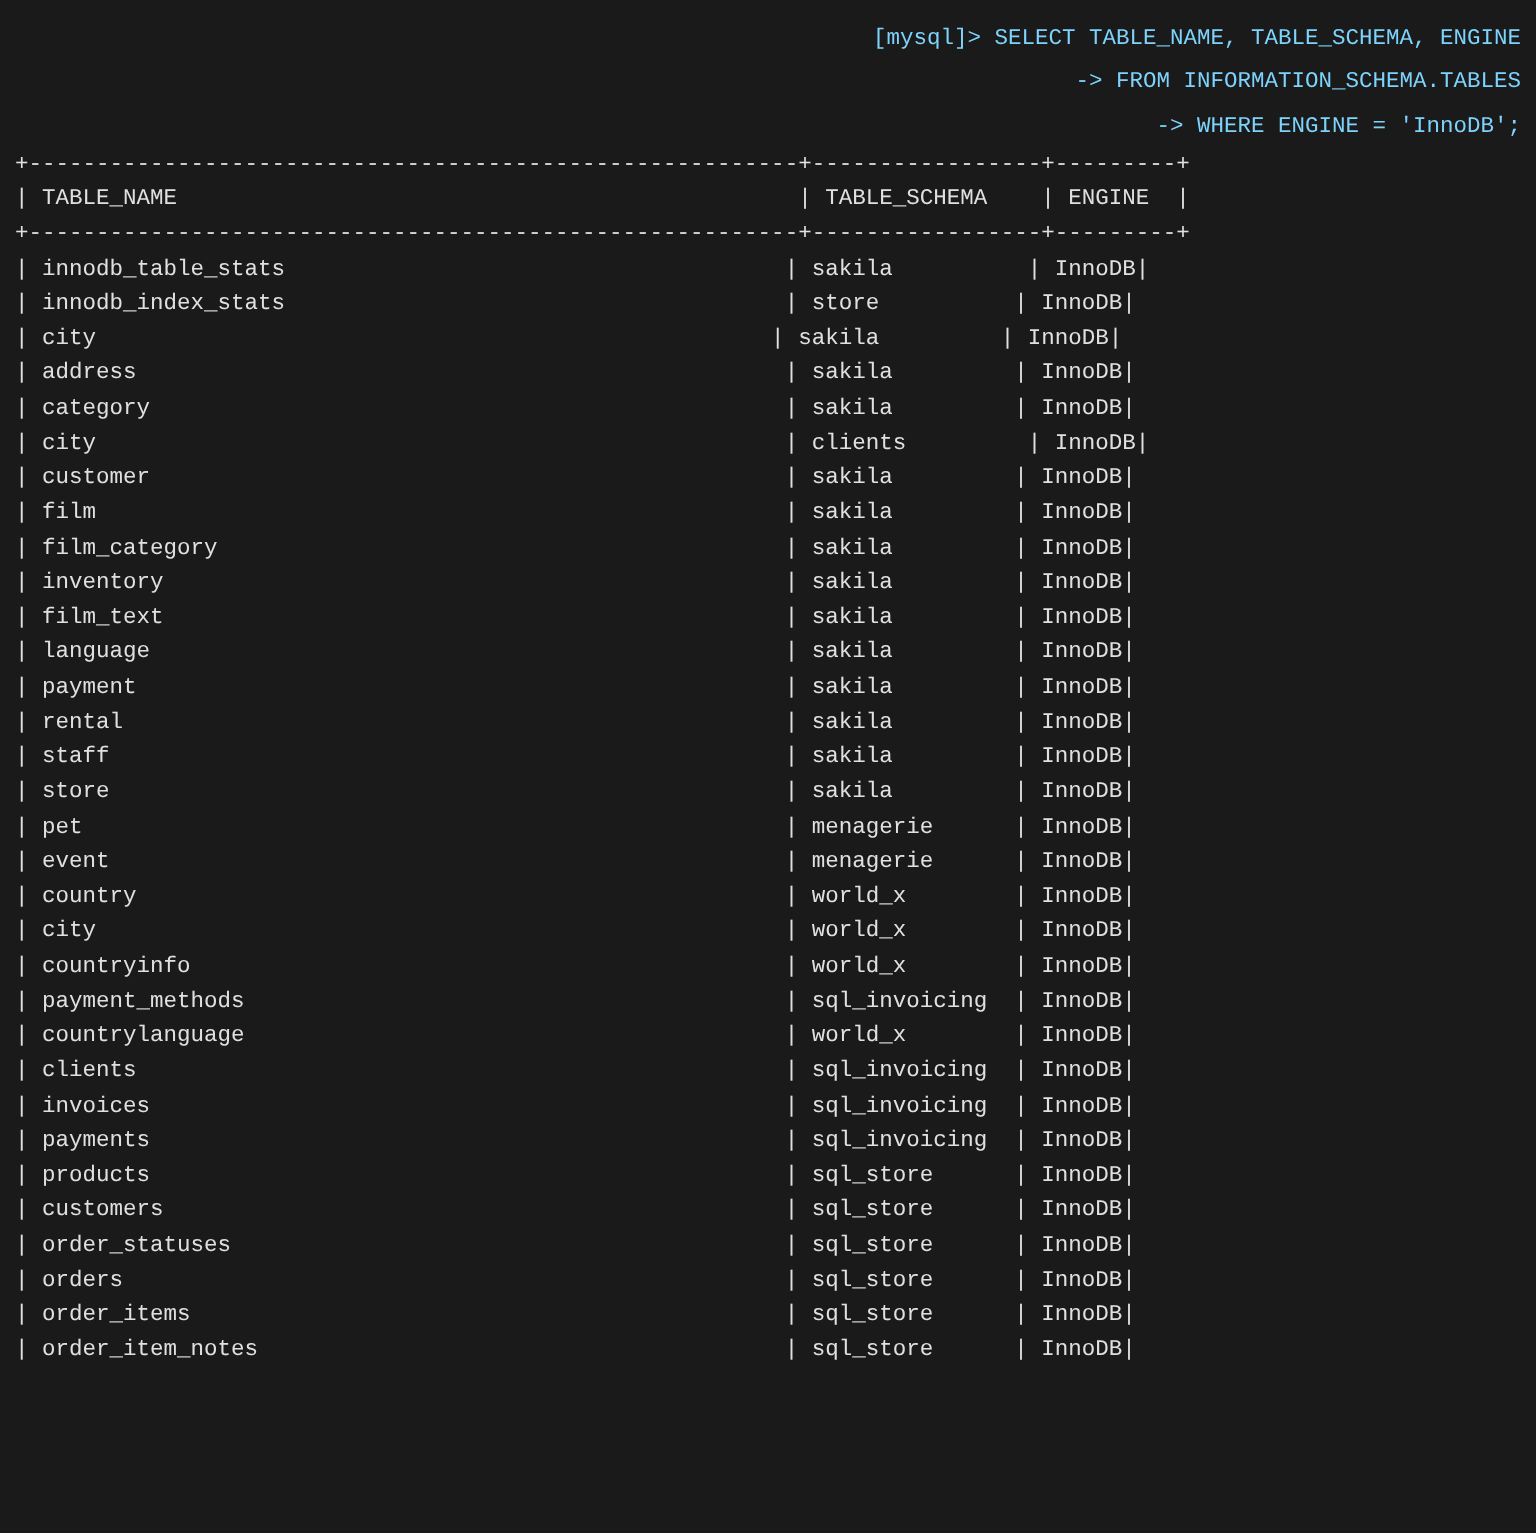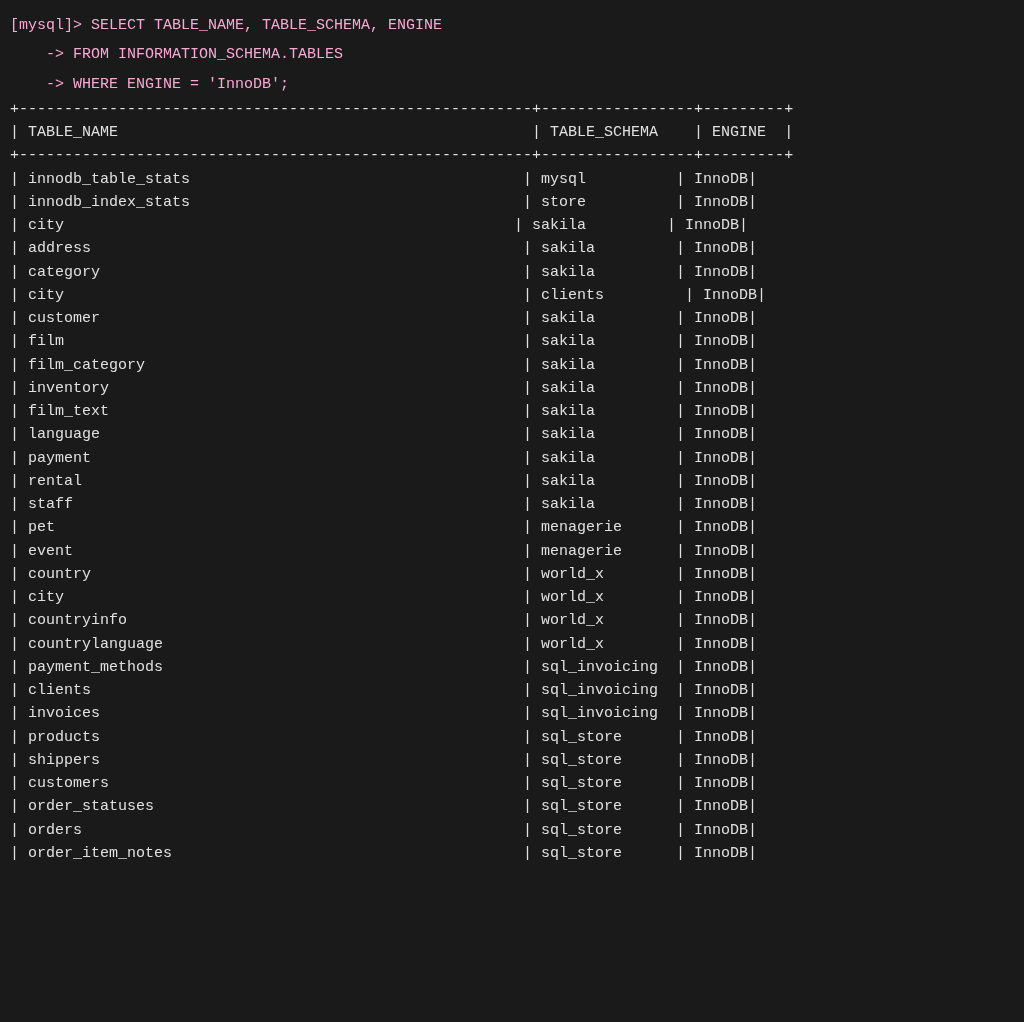--- a/index.html
+++ b/index.html
@@ -17,22 +17,23 @@
       width: 1024px;
       min-height: 1022px;
       overflow-x: hidden;
     }
     .terminal {
       padding: 10px 0 10px 0;
       width: 100%;
     }
     .prompt-block {
       padding: 4px 10px 2px 10px;
-      color: #f9a8d4;
+      color: #7dd3fc;
       white-space: pre;
+      text-align: right;
     }
     .divider {
       color: #e0e0e0;
       white-space: pre;
       padding: 0 10px;
     }
   </style>
 </head>
 <body>
 
@@ -42,44 +43,46 @@
   <div class="prompt-block">    -&gt; FROM INFORMATION_SCHEMA.TABLES</div>
   <div class="prompt-block">    -&gt; WHERE ENGINE = 'InnoDB';</div>
 
   <div class="divider">+---------------------------------------------------------+-----------------+---------+</div>
 
   <div class="divider">| TABLE_NAME                                              | TABLE_SCHEMA    | ENGINE  |</div>
 
   <div class="divider">+---------------------------------------------------------+-----------------+---------+</div>
 
   <div id="table-rows">
-      <div style="padding: 0px 10px; font-family: &quot;Courier New&quot;, Courier, monospace; font-size: 15px; color: rgb(224, 224, 224); white-space: pre;">| innodb_table_stats                                     | mysql          | InnoDB|</div>
+      <div style="padding: 0px 10px; font-family: &quot;Courier New&quot;, Courier, monospace; font-size: 15px; color: rgb(224, 224, 224); white-space: pre;">| innodb_table_stats                                     | sakila          | InnoDB|</div>
       <div style="padding: 0px 10px; font-family: &quot;Courier New&quot;, Courier, monospace; font-size: 15px; color: rgb(224, 224, 224); white-space: pre;">| innodb_index_stats                                     | store          | InnoDB|</div>
       <div style="padding: 0px 10px; font-family: &quot;Courier New&quot;, Courier, monospace; font-size: 15px; color: rgb(224, 224, 224); white-space: pre;">| city                                                  | sakila         | InnoDB|</div>
       <div style="padding: 0px 10px; font-family: &quot;Courier New&quot;, Courier, monospace; font-size: 15px; color: rgb(224, 224, 224); white-space: pre;">| address                                                | sakila         | InnoDB|</div>
       <div style="padding: 0px 10px; font-family: &quot;Courier New&quot;, Courier, monospace; font-size: 15px; color: rgb(224, 224, 224); white-space: pre;">| category                                               | sakila         | InnoDB|</div>
       <div style="padding: 0px 10px; font-family: &quot;Courier New&quot;, Courier, monospace; font-size: 15px; color: rgb(224, 224, 224); white-space: pre;">| city                                                   | clients         | InnoDB|</div>
       <div style="padding: 0px 10px; font-family: &quot;Courier New&quot;, Courier, monospace; font-size: 15px; color: rgb(224, 224, 224); white-space: pre;">| customer                                               | sakila         | InnoDB|</div>
       <div style="padding: 0px 10px; font-family: &quot;Courier New&quot;, Courier, monospace; font-size: 15px; color: rgb(224, 224, 224); white-space: pre;">| film                                                   | sakila         | InnoDB|</div>
       <div style="padding: 0px 10px; font-family: &quot;Courier New&quot;, Courier, monospace; font-size: 15px; color: rgb(224, 224, 224); white-space: pre;">| film_category                                          | sakila         | InnoDB|</div>
       <div style="padding: 0px 10px; font-family: &quot;Courier New&quot;, Courier, monospace; font-size: 15px; color: rgb(224, 224, 224); white-space: pre;">| inventory                                              | sakila         | InnoDB|</div>
       <div style="padding: 0px 10px; font-family: &quot;Courier New&quot;, Courier, monospace; font-size: 15px; color: rgb(224, 224, 224); white-space: pre;">| film_text                                              | sakila         | InnoDB|</div>
       <div style="padding: 0px 10px; font-family: &quot;Courier New&quot;, Courier, monospace; font-size: 15px; color: rgb(224, 224, 224); white-space: pre;">| language                                               | sakila         | InnoDB|</div>
       <div style="padding: 0px 10px; font-family: &quot;Courier New&quot;, Courier, monospace; font-size: 15px; color: rgb(224, 224, 224); white-space: pre;">| payment                                                | sakila         | InnoDB|</div>
       <div style="padding: 0px 10px; font-family: &quot;Courier New&quot;, Courier, monospace; font-size: 15px; color: rgb(224, 224, 224); white-space: pre;">| rental                                                 | sakila         | InnoDB|</div>
       <div style="padding: 0px 10px; font-family: &quot;Courier New&quot;, Courier, monospace; font-size: 15px; color: rgb(224, 224, 224); white-space: pre;">| staff                                                  | sakila         | InnoDB|</div>
+      <div style="padding: 0px 10px; font-family: &quot;Courier New&quot;, Courier, monospace; font-size: 15px; color: rgb(224, 224, 224); white-space: pre;">| store                                                  | sakila         | InnoDB|</div>
       <div style="padding: 0px 10px; font-family: &quot;Courier New&quot;, Courier, monospace; font-size: 15px; color: rgb(224, 224, 224); white-space: pre;">| pet                                                    | menagerie      | InnoDB|</div>
       <div style="padding: 0px 10px; font-family: &quot;Courier New&quot;, Courier, monospace; font-size: 15px; color: rgb(224, 224, 224); white-space: pre;">| event                                                  | menagerie      | InnoDB|</div>
       <div style="padding: 0px 10px; font-family: &quot;Courier New&quot;, Courier, monospace; font-size: 15px; color: rgb(224, 224, 224); white-space: pre;">| country                                                | world_x        | InnoDB|</div>
       <div style="padding: 0px 10px; font-family: &quot;Courier New&quot;, Courier, monospace; font-size: 15px; color: rgb(224, 224, 224); white-space: pre;">| city                                                   | world_x        | InnoDB|</div>
       <div style="padding: 0px 10px; font-family: &quot;Courier New&quot;, Courier, monospace; font-size: 15px; color: rgb(224, 224, 224); white-space: pre;">| countryinfo                                            | world_x        | InnoDB|</div>
+      <div style="padding: 0px 10px; font-family: &quot;Courier New&quot;, Courier, monospace; font-size: 15px; color: rgb(224, 224, 224); white-space: pre;">| payment_methods                                        | sql_invoicing  | InnoDB|</div>
       <div style="padding: 0px 10px; font-family: &quot;Courier New&quot;, Courier, monospace; font-size: 15px; color: rgb(224, 224, 224); white-space: pre;">| countrylanguage                                        | world_x        | InnoDB|</div>
-      <div style="padding: 0px 10px; font-family: &quot;Courier New&quot;, Courier, monospace; font-size: 15px; color: rgb(224, 224, 224); white-space: pre;">| payment_methods                                        | sql_invoicing  | InnoDB|</div>
       <div style="padding: 0px 10px; font-family: &quot;Courier New&quot;, Courier, monospace; font-size: 15px; color: rgb(224, 224, 224); white-space: pre;">| clients                                                | sql_invoicing  | InnoDB|</div>
       <div style="padding: 0px 10px; font-family: &quot;Courier New&quot;, Courier, monospace; font-size: 15px; color: rgb(224, 224, 224); white-space: pre;">| invoices                                               | sql_invoicing  | InnoDB|</div>
+      <div style="padding: 0px 10px; font-family: &quot;Courier New&quot;, Courier, monospace; font-size: 15px; color: rgb(224, 224, 224); white-space: pre;">| payments                                               | sql_invoicing  | InnoDB|</div>
       <div style="padding: 0px 10px; font-family: &quot;Courier New&quot;, Courier, monospace; font-size: 15px; color: rgb(224, 224, 224); white-space: pre;">| products                                               | sql_store      | InnoDB|</div>
-      <div style="padding: 0px 10px; font-family: &quot;Courier New&quot;, Courier, monospace; font-size: 15px; color: rgb(224, 224, 224); white-space: pre;">| shippers                                               | sql_store      | InnoDB|</div>
       <div style="padding: 0px 10px; font-family: &quot;Courier New&quot;, Courier, monospace; font-size: 15px; color: rgb(224, 224, 224); white-space: pre;">| customers                                              | sql_store      | InnoDB|</div>
       <div style="padding: 0px 10px; font-family: &quot;Courier New&quot;, Courier, monospace; font-size: 15px; color: rgb(224, 224, 224); white-space: pre;">| order_statuses                                         | sql_store      | InnoDB|</div>
       <div style="padding: 0px 10px; font-family: &quot;Courier New&quot;, Courier, monospace; font-size: 15px; color: rgb(224, 224, 224); white-space: pre;">| orders                                                 | sql_store      | InnoDB|</div>
+      <div style="padding: 0px 10px; font-family: &quot;Courier New&quot;, Courier, monospace; font-size: 15px; color: rgb(224, 224, 224); white-space: pre;">| order_items                                            | sql_store      | InnoDB|</div>
       <div style="padding: 0px 10px; font-family: &quot;Courier New&quot;, Courier, monospace; font-size: 15px; color: rgb(224, 224, 224); white-space: pre;">| order_item_notes                                       | sql_store      | InnoDB|</div>
     </div>
 </div>
 
 </body></html>

